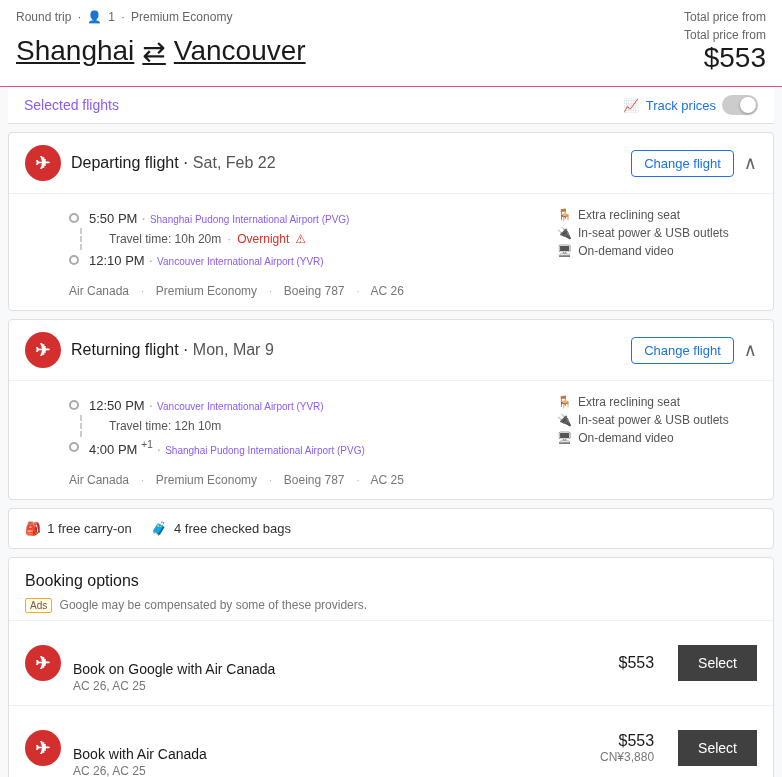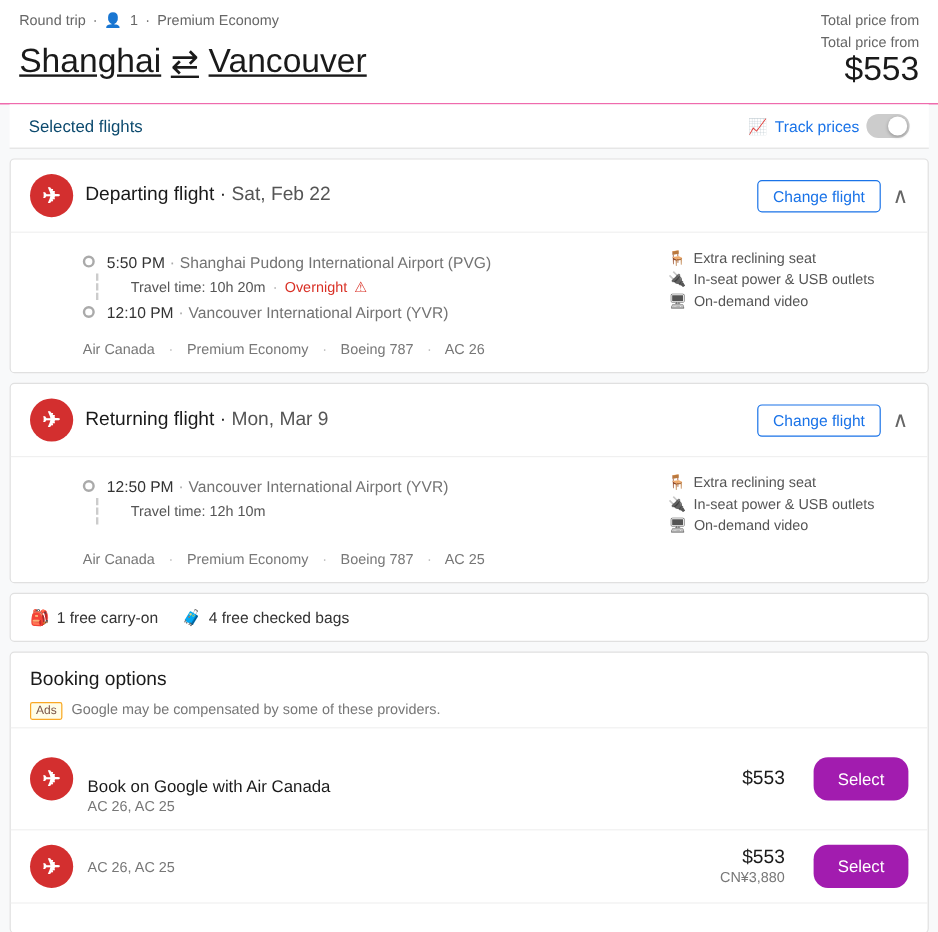--- a/index.html
+++ b/index.html
@@ -17,21 +17,21 @@
     .total-price-value { font-size: 28px; font-weight: 500; color: #1a1a1a; }
 
     .selected-flights-bar {
       background: white;
       padding: 8px 16px;
       display: flex;
       align-items: center;
       justify-content: space-between;
       border-bottom: 1px solid #e0e0e0;
     }
-    .selected-flights-label { font-size: 14px; color: #0c4a6e; font-weight: 500; }
+    .selected-flights-label { font-size: 14px; color: #8b5cf6; font-weight: 500; }
     .track-prices { display: flex; align-items: center; gap: 6px; color: #1a73e8; font-size: 13px; }
     .toggle {
       width: 36px; height: 20px; background: #ccc; border-radius: 10px; position: relative; cursor: pointer;
     }
     .toggle-knob {
       width: 16px; height: 16px; background: white; border-radius: 50%; position: absolute; top: 2px; right: 2px;
       box-shadow: 0 1px 3px rgba(0,0,0,0.3);
     }
 
     .flight-section {
@@ -61,21 +61,21 @@
       border-radius: 4px; cursor: pointer; font-size: 13px;
     }
     .chevron { color: #666; font-size: 18px; }
 
     .flight-body { padding: 14px 16px 10px 60px; display: flex; justify-content: space-between; }
     .flight-times { flex: 1; }
     .time-row { display: flex; align-items: flex-start; gap: 10px; margin: 2px 0; }
     .circle { width: 10px; height: 10px; border: 2px solid #aaa; border-radius: 50%; margin-top: 3px; flex-shrink: 0; }
     .dashed-line { width: 2px; height: 22px; border-left: 2px dashed #ccc; margin-left: 4px; }
     .time-text { font-size: 13px; color: #333; }
-    .airport-text { font-size: 13px; color: #737373; }
+    .airport-text { font-size: 10px; color: #8b5cf6; }
     .travel-time-row { display: flex; align-items: center; gap: 6px; font-size: 12px; color: #555; margin: 2px 0 2px 20px; }
     .overnight { color: #d93025; font-weight: 500; }
     .warning-icon { color: #d93025; }
 
     .flight-amenities { display: flex; flex-direction: column; gap: 4px; min-width: 200px; }
     .amenity { display: flex; align-items: center; gap: 6px; font-size: 12px; color: #555; }
 
     .flight-footer { padding: 4px 16px 12px 60px; font-size: 12px; color: #777; }
     .flight-footer span { margin-right: 8px; }
     .dot-sep { color: #bbb; }
@@ -105,22 +105,22 @@
       gap: 12px;
     }
     .booking-logo { width: 36px; height: 36px; border-radius: 50%; background: #d32f2f; display: flex; align-items: center; justify-content: center; color: white; font-size: 18px; font-weight: bold; flex-shrink: 0; }
     .booking-info { flex: 1; }
     .booking-name { font-size: 14px; color: #1a1a1a; font-weight: 500; margin-top: 28px; }
     .booking-flights { font-size: 12px; color: #777; margin-top: 2px; }
     .booking-price { text-align: right; margin-right: 12px; }
     .price-main { font-size: 16px; font-weight: 500; color: #1a1a1a; }
     .price-sub { font-size: 12px; color: #777; }
     .select-btn {
-      background: #a21caf; color: white; border: none; padding: 10px 20px;
-      border-radius: 12px; cursor: pointer; font-size: 14px; font-weight: 500; white-space: nowrap;
+      background: #404040; color: white; border: none; padding: 10px 20px;
+      border-radius: 0; cursor: pointer; font-size: 14px; font-weight: 500; white-space: nowrap;
     }
 
     .main-content { padding: 0 8px; }
   </style>
 </head>
 <body>
 
 <div class="header">
   <div class="trip-meta">
     <span>Round trip</span>
@@ -259,20 +259,29 @@
           </div>
         </div>
         <div style="display:flex; align-items:stretch;">
           <div style="display:flex; flex-direction:column; align-items:center; width:20px;">
             <div class="dashed-line"></div>
           </div>
           <div class="travel-time-row">
             <span>Travel time: 12h 10m</span>
           </div>
         </div>
+        <div class="time-row">
+          <div class="circle"></div>
+          <div>
+            <span class="time-text">4:00 PM</span>
+            <sup style="color:#555; font-size:10px;">+1</sup>
+            <span style="color:#aaa;"> · </span>
+            <span class="airport-text">Shanghai Pudong International Airport (PVG)</span>
+          </div>
+        </div>
       </div>
       <div class="flight-amenities">
         <div class="amenity">
           <span>🪑</span>
           <span>Extra reclining seat</span>
         </div>
         <div class="amenity">
           <span>🔌</span>
           <span>In-seat power &amp; USB outlets</span>
         </div>
@@ -319,20 +328,21 @@
       </div>
       <div class="booking-price">
         <div class="price-main">$553</div>
       </div>
       <button class="select-btn">Select</button>
     </div>
 
     <div class="booking-row">
       <div class="airline-logo booking-logo">✈</div>
       <div class="booking-info">
+        <div class="booking-name">Book with Air Canada</div>
         <div class="booking-flights">AC 26, AC 25</div>
       </div>
       <div class="booking-price">
         <div class="price-main">$553</div>
         <div class="price-sub">CN¥3,880</div>
       </div>
       <button class="select-btn">Select</button>
     </div>
 
     <div class="booking-row">

